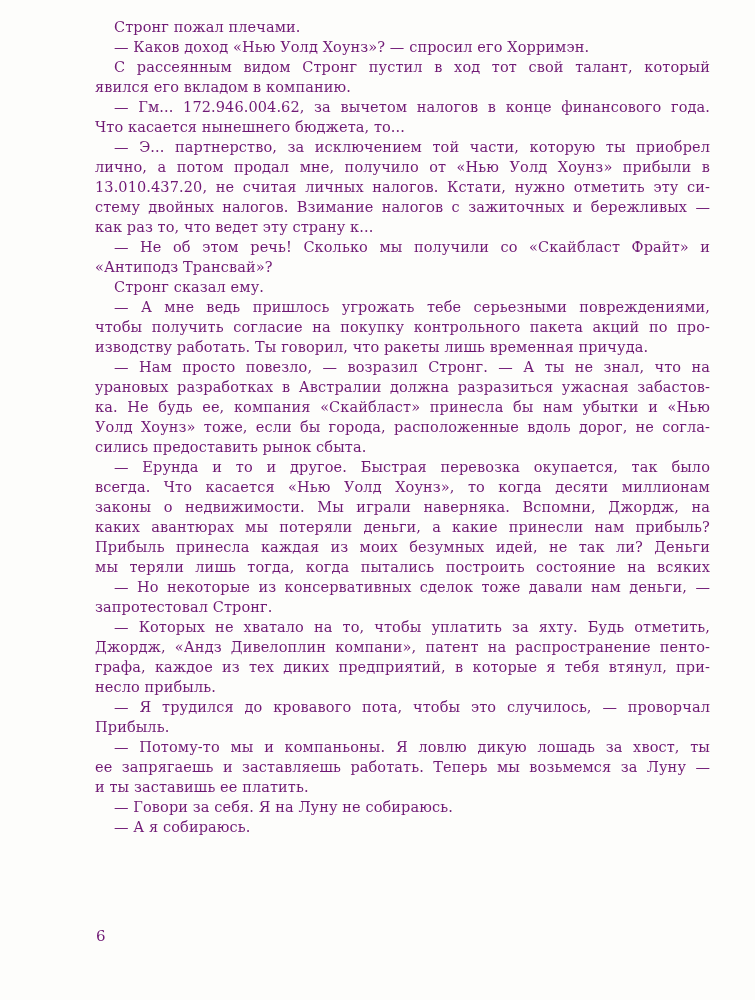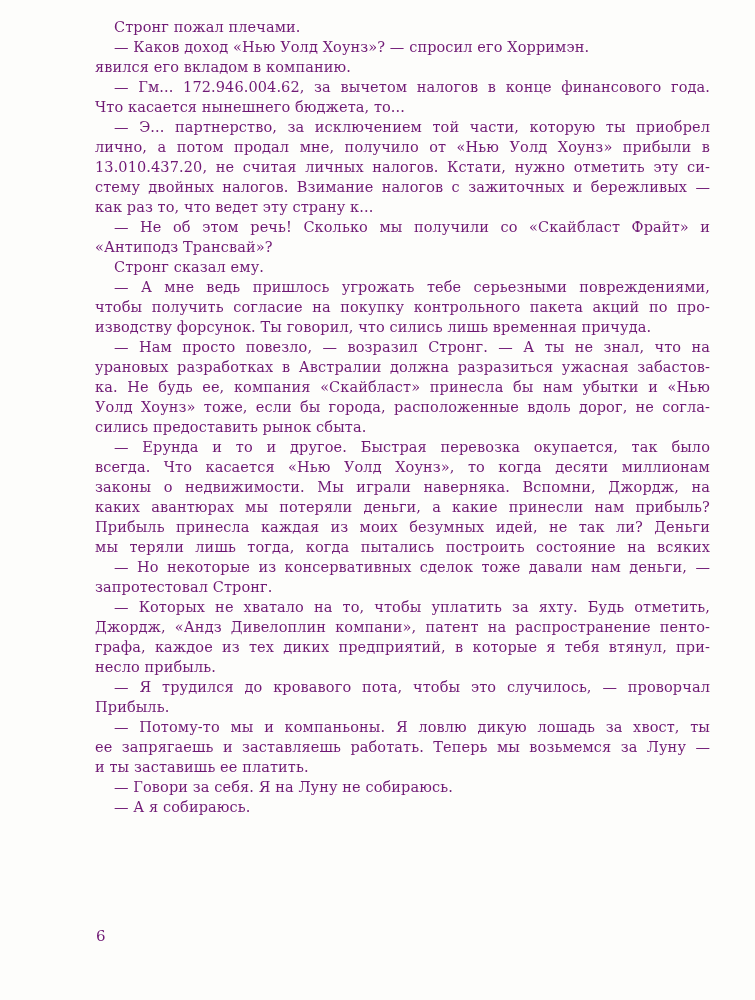--- a/index.html
+++ b/index.html
@@ -56,20 +56,21 @@
 
 <div class="page">
   <div class="text-block">
       <div class="paragraph">
         <div class="line first last">Стронг пожал плечами.</div>
       </div>
       <div class="paragraph">
         <div class="line first last">— Каков доход «Нью Уолд Хоунз»? — спросил его Хорримэн.</div>
       </div>
       <div class="paragraph">
+        <div class="line first">С рассеянным видом Стронг пустил в ход тот свой талант, который</div>
         <div class="line last">явился его вкладом в компанию.</div>
       </div>
       <div class="paragraph">
         <div class="line first">— Гм... 172.946.004.62, за вычетом налогов в конце финансового года.</div>
         <div class="line last">Что касается нынешнего бюджета, то...</div>
       </div>
       <div class="paragraph">
         <div class="line first">— Э... партнерство, за исключением той части, которую ты приобрел</div>
         <div class="line">лично, а потом продал мне, получило от «Нью Уолд Хоунз» прибыли в</div>
         <div class="line">13.010.437.20, не считая личных налогов. Кстати, нужно отметить эту си-</div>
@@ -79,21 +80,21 @@
       <div class="paragraph">
         <div class="line first">— Не об этом речь! Сколько мы получили со «Скайбласт Фрайт» и</div>
         <div class="line last">«Антиподз Трансвай»?</div>
       </div>
       <div class="paragraph">
         <div class="line first last">Стронг сказал ему.</div>
       </div>
       <div class="paragraph">
         <div class="line first">— А мне ведь пришлось угрожать тебе серьезными повреждениями,</div>
         <div class="line">чтобы получить согласие на покупку контрольного пакета акций по про-</div>
-        <div class="line last">изводству форсунок. Ты говорил, что сились лишь временная причуда.</div>
+        <div class="line last">изводству работать. Ты говорил, что ракеты лишь временная причуда.</div>
       </div>
       <div class="paragraph">
         <div class="line first">— Нам просто повезло, — возразил Стронг. — А ты не знал, что на</div>
         <div class="line">урановых разработках в Австралии должна разразиться ужасная забастов-</div>
         <div class="line">ка. Не будь ее, компания «Скайбласт» принесла бы нам убытки и «Нью</div>
         <div class="line">Уолд Хоунз» тоже, если бы города, расположенные вдоль дорог, не согла-</div>
         <div class="line last">сились предоставить рынок сбыта.</div>
       </div>
       <div class="paragraph">
         <div class="line first">— Ерунда и то и другое. Быстрая перевозка окупается, так было</div>

